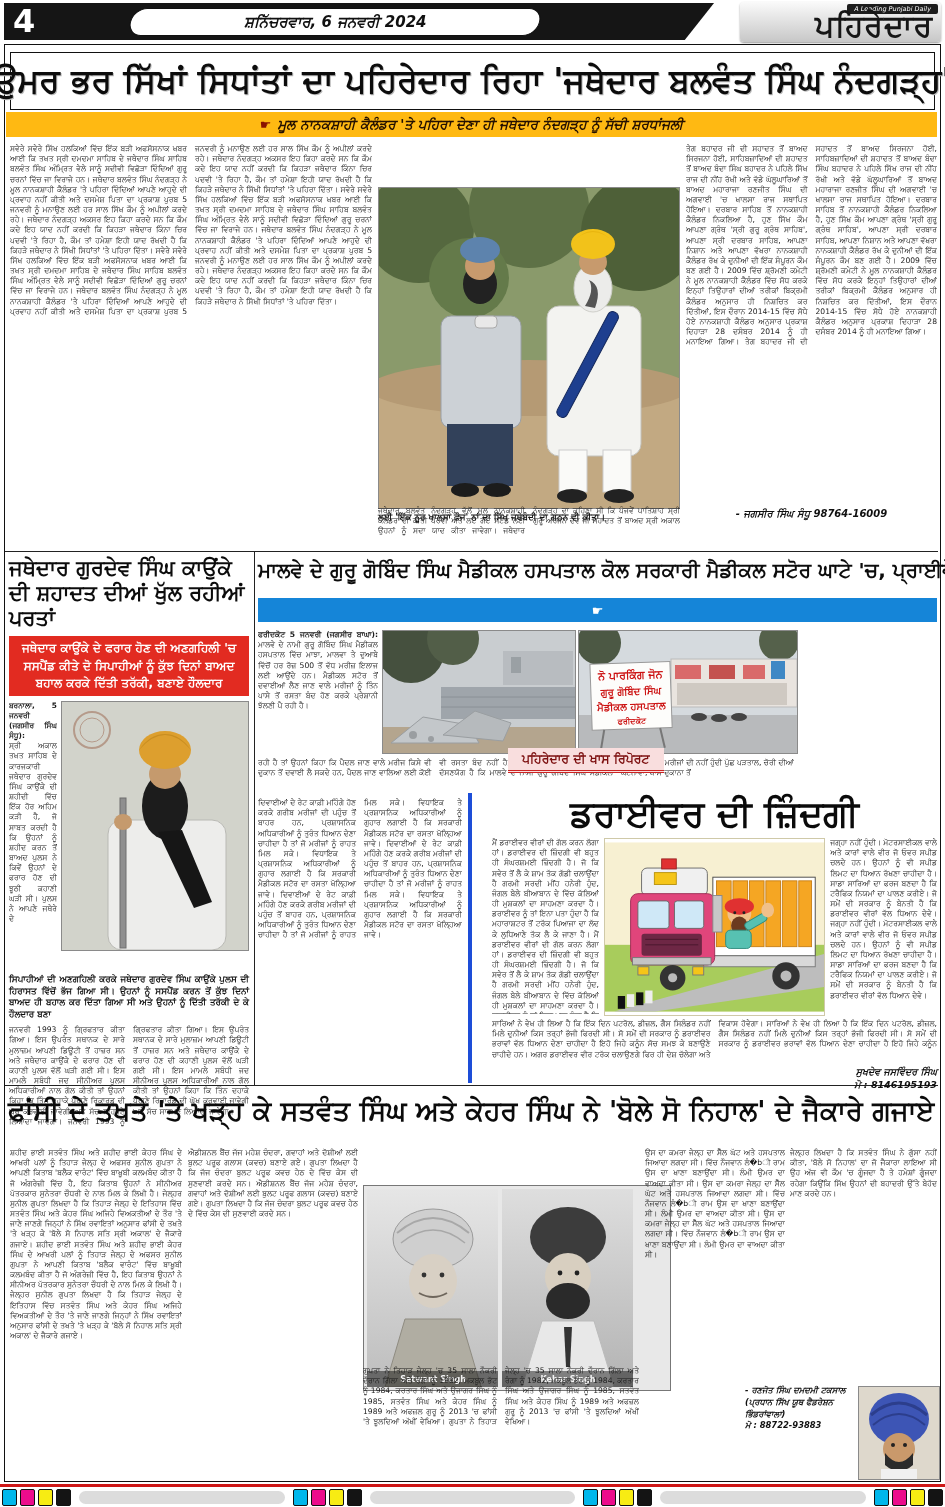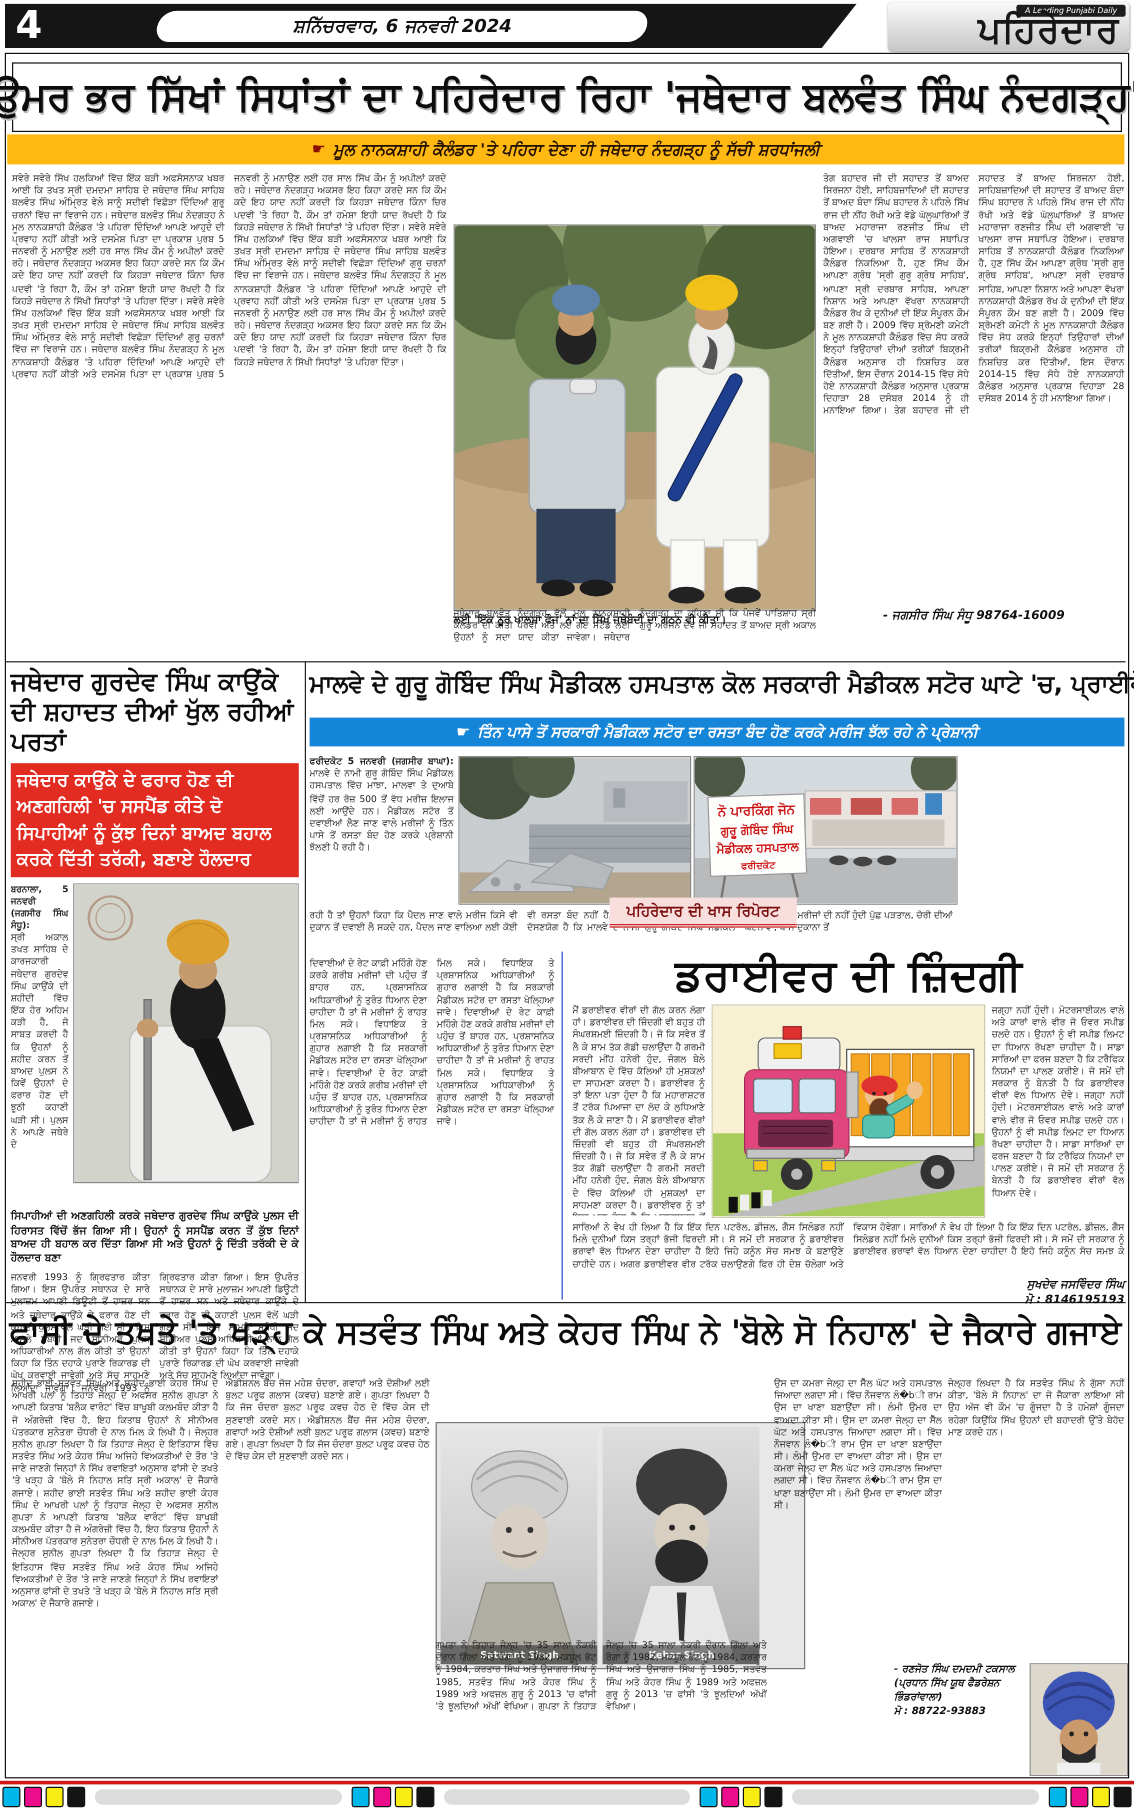--- a/index.html
+++ b/index.html
@@ -32,21 +32,21 @@
   .c3{column-count:3;column-gap:8px;}
   .abs{position:absolute;}
   .cap{font-size:8.8px;font-weight:700;line-height:1.3;text-align:justify;color:#101010;}
   .byline{font-size:10px;font-weight:800;font-style:italic;text-align:center;color:#101010;}
   figure{margin:0;}
   .ph{border:1px solid #8a8a8a;display:block;}
   
   .vline{position:absolute;background:#222;width:1px;}
   .hline{position:absolute;background:#222;height:1px;}
   .k-hl{font-size:21px;font-weight:900;line-height:1.18;color:#0c0c0c;}
-  .red-box{background:#e22b21;color:#fff;font-size:15px;font-weight:800;
+  .red-box{background:#e22b21;color:#fff;font-size:12px;font-weight:800;text-align:center;
            padding:4px 5px;line-height:1.45;}
   .m-hl{font-size:20px;font-weight:900;text-align:center;color:#0c0c0c;white-space:nowrap;}
   .blue-bar{background:#1585d8;color:#fff;display:flex;align-items:center;justify-content:center;gap:6px;height:24px;}
   .blue-bar .txt{font-size:12.5px;font-weight:800;font-style:italic;}
   .badge{position:absolute;background:#f9dede;border-bottom:3px double #c22;color:#7c0f0f;
          font-size:12.5px;font-weight:900;padding:3px 14px;white-space:nowrap;}
   .drv-title{font-size:36px;font-weight:900;text-align:center;color:#0a0a0a;}
   .author{font-size:9.5px;font-weight:800;font-style:italic;text-align:right;color:#101010;line-height:1.4;}
   
   .g-hl{font-size:27px;font-weight:900;text-align:center;color:#0b0b0b;white-space:nowrap;}
@@ -160,21 +160,20 @@
       </div>
       <div class="bt" style="height:206px;">ਸ੍ਰੀ ਅਕਾਲ ਤਖਤ ਸਾਹਿਬ ਦੇ ਕਾਰਜਕਾਰੀ ਜਥੇਦਾਰ ਗੁਰਦੇਵ ਸਿੰਘ ਕਾਉਂਕੇ ਦੀ ਸ਼ਹੀਦੀ ਵਿੱਚ ਇੱਕ ਹੋਰ ਅਹਿਮ ਕੜੀ ਹੈ, ਜੋ ਸਾਬਤ ਕਰਦੀ ਹੈ ਕਿ ਉਹਨਾਂ ਨੂੰ ਸ਼ਹੀਦ ਕਰਨ ਤੋਂ ਬਾਅਦ ਪੁਲਸ ਨੇ ਕਿਵੇਂ ਉਹਨਾਂ ਦੇ ਫਰਾਰ ਹੋਣ ਦੀ ਝੂਠੀ ਕਹਾਣੀ ਘੜੀ ਸੀ। ਪੁਲਸ ਨੇ ਆਪਣੇ ਜਥੇਰੇ ਦੇ</div>
     </div>
     <div class="cap" style="margin-top:20px;">ਸਿਪਾਹੀਆਂ ਦੀ ਅਣਗਹਿਲੀ ਕਰਕੇ ਜਥੇਦਾਰ ਗੁਰਦੇਵ ਸਿੰਘ ਕਾਉਂਕੇ ਪੁਲਸ ਦੀ ਹਿਰਾਸਤ ਵਿੱਚੋਂ ਭੱਜ ਗਿਆ ਸੀ। ਉਹਨਾਂ ਨੂੰ ਸਸਪੈਂਡ ਕਰਨ ਤੋਂ ਕੁੱਝ ਦਿਨਾਂ ਬਾਅਦ ਹੀ ਬਹਾਲ ਕਰ ਦਿੱਤਾ ਗਿਆ ਸੀ ਅਤੇ ਉਹਨਾਂ ਨੂੰ ਦਿੱਤੀ ਤਰੱਕੀ ਦੇ ਕੇ ਹੌਲਦਾਰ ਬਣਾ</div>
     <div class="bt c2" style="margin-top:5px;height:118px;">ਜਨਵਰੀ 1993 ਨੂੰ ਗ੍ਰਿਫਤਾਰ ਕੀਤਾ ਗਿਆ। ਇਸ ਉਪਰੰਤ ਸਥਾਨਕ ਦੇ ਸਾਰੇ ਮੁਲਾਜ਼ਮ ਆਪਣੀ ਡਿਊਟੀ ਤੋਂ ਹਾਜ਼ਰ ਸਨ ਅਤੇ ਜਥੇਦਾਰ ਕਾਉਂਕੇ ਦੇ ਫਰਾਰ ਹੋਣ ਦੀ ਕਹਾਣੀ ਪੁਲਸ ਵੱਲੋਂ ਘੜੀ ਗਈ ਸੀ। ਇਸ ਮਾਮਲੇ ਸਬੰਧੀ ਜਦ ਸੀਨੀਅਰ ਪੁਲਸ ਅਧਿਕਾਰੀਆਂ ਨਾਲ ਗੱਲ ਕੀਤੀ ਤਾਂ ਉਹਨਾਂ ਕਿਹਾ ਕਿ ਤਿੰਨ ਦਹਾਕੇ ਪੁਰਾਣੇ ਰਿਕਾਰਡ ਦੀ ਘੋਖ ਕਰਵਾਈ ਜਾਵੇਗੀ ਅਤੇ ਸੱਚ ਸਾਹਮਣੇ ਲਿਆਂਦਾ ਜਾਵੇਗਾ। ਜਨਵਰੀ 1993 ਨੂੰ ਗ੍ਰਿਫਤਾਰ ਕੀਤਾ ਗਿਆ। ਇਸ ਉਪਰੰਤ ਸਥਾਨਕ ਦੇ ਸਾਰੇ ਮੁਲਾਜ਼ਮ ਆਪਣੀ ਡਿਊਟੀ ਤੋਂ ਹਾਜ਼ਰ ਸਨ ਅਤੇ ਜਥੇਦਾਰ ਕਾਉਂਕੇ ਦੇ ਫਰਾਰ ਹੋਣ ਦੀ ਕਹਾਣੀ ਪੁਲਸ ਵੱਲੋਂ ਘੜੀ ਗਈ ਸੀ। ਇਸ ਮਾਮਲੇ ਸਬੰਧੀ ਜਦ ਸੀਨੀਅਰ ਪੁਲਸ ਅਧਿਕਾਰੀਆਂ ਨਾਲ ਗੱਲ ਕੀਤੀ ਤਾਂ ਉਹਨਾਂ ਕਿਹਾ ਕਿ ਤਿੰਨ ਦਹਾਕੇ ਪੁਰਾਣੇ ਰਿਕਾਰਡ ਦੀ ਘੋਖ ਕਰਵਾਈ ਜਾਵੇਗੀ ਅਤੇ ਸੱਚ ਸਾਹਮਣੇ ਲਿਆਂਦਾ ਜਾਵੇਗਾ।</div>
   </div>
 
   <div class="abs m-hl" style="left:258px;top:558px;width:679px;">ਮਾਲਵੇ ਦੇ ਗੁਰੂ ਗੋਬਿੰਦ ਸਿੰਘ ਮੈਡੀਕਲ ਹਸਪਤਾਲ ਕੋਲ ਸਰਕਾਰੀ ਮੈਡੀਕਲ ਸਟੋਰ ਘਾਟੇ 'ਚ, ਪ੍ਰਾਈਵੇਟ ਲੁੱਟ ਰਹੇ ਨੇ ਮੌਜਾਂ</div>
   <div class="abs blue-bar" style="left:258px;top:598px;width:679px;">
     <span class="finger" style="color:#fff;">☛</span>
-    <span class="txt">ਤਿੰਨ ਪਾਸੇ ਤੋਂ ਸਰਕਾਰੀ ਮੈਡੀਕਲ ਸਟੋਰ ਦਾ ਰਸਤਾ ਬੰਦ ਹੋਣ ਕਰਕੇ ਮਰੀਜ ਝੱਲ ਰਹੇ ਨੇ ਪ੍ਰੇਸ਼ਾਨੀ</span>
   </div>
 
   <div class="abs bt" style="left:258px;top:630px;width:120px;height:122px;">
     <b>ਫਰੀਦਕੋਟ 5 ਜਨਵਰੀ (ਜਗਸੀਰ ਬਾਘਾ):</b>
     <span>ਮਾਲਵੇ ਦੇ ਨਾਮੀ ਗੁਰੂ ਗੋਬਿੰਦ ਸਿੰਘ ਮੈਡੀਕਲ ਹਸਪਤਾਲ ਵਿੱਚ ਮਾਝਾ, ਮਾਲਵਾ ਤੇ ਦੁਆਬੇ ਵਿੱਚੋਂ ਹਰ ਰੋਜ਼ 500 ਤੋਂ ਵੱਧ ਮਰੀਜ਼ ਇਲਾਜ ਲਈ ਆਉਂਦੇ ਹਨ। ਮੈਡੀਕਲ ਸਟੋਰ ਤੋਂ ਦਵਾਈਆਂ ਲੈਣ ਜਾਣ ਵਾਲੇ ਮਰੀਜਾਂ ਨੂੰ ਤਿੰਨ ਪਾਸੇ ਤੋਂ ਰਸਤਾ ਬੰਦ ਹੋਣ ਕਰਕੇ ਪ੍ਰੇਸ਼ਾਨੀ ਝੱਲਣੀ ਪੈ ਰਹੀ ਹੈ।</span>
   </div>
 
   <figure class="abs" style="left:382px;top:630px;">
     <svg class="ph" width="192" height="122" viewBox="0 0 192 122">
       <rect width="192" height="122" fill="#c9cdd0"></rect>
@@ -219,21 +218,21 @@
       </g>
     </svg>
   </figure>
 
 
   <div class="abs bt c3" style="left:258px;top:758px;width:536px;height:34px;">ਰਹੀ ਹੈ ਤਾਂ ਉਹਨਾਂ ਕਿਹਾ ਕਿ ਪੈਦਲ ਜਾਣ ਵਾਲੇ ਮਰੀਜ ਕਿਸੇ ਵੀ ਦੁਕਾਨ ਤੋਂ ਦਵਾਈ ਲੈ ਸਕਦੇ ਹਨ, ਪੈਦਲ ਜਾਣ ਵਾਲਿਆ ਲਈ ਕੋਈ ਵੀ ਰਸਤਾ ਬੰਦ ਨਹੀਂ ਹੈ, ਕੀਤੇ ਵੀ ਦਿਵਾਈ ਲੈ ਸਕਦੇ ਹਨ। ਦੱਸਣਯੋਗ ਹੈ ਕਿ ਮਾਲਵੇ ਦੇ ਨਾਮੀ ਗੁਰੂ ਗੋਬਿੰਦ ਸਿੰਘ ਮੈਡੀਕਲ ਹਸਪਤਾਲ ਵਿੱਚ ਮਰੀਜਾਂ ਦੀ ਨਹੀਂ ਹੁੰਦੀ ਪੁੱਛ ਪੜਤਾਲ, ਚੋਰੀ ਦੀਆਂ ਘਟਨਾਵਾਂ, ਖਾਸ ਦੁਕਾਨਾ ਤੋਂ</div>
   <div class="badge" style="left:508px;top:748px;">ਪਹਿਰੇਦਾਰ ਦੀ ਖਾਸ ਰਿਪੋਰਟ</div>
 
   <div class="abs bt c2" style="left:258px;top:798px;width:204px;height:283px;">ਦਿਵਾਈਆਂ ਦੇ ਰੇਟ ਕਾਫ਼ੀ ਮਹਿੰਗੇ ਹੋਣ ਕਰਕੇ ਗਰੀਬ ਮਰੀਜਾਂ ਦੀ ਪਹੁੰਚ ਤੋਂ ਬਾਹਰ ਹਨ, ਪ੍ਰਸ਼ਾਸਨਿਕ ਅਧਿਕਾਰੀਆਂ ਨੂੰ ਤੁਰੰਤ ਧਿਆਨ ਦੇਣਾ ਚਾਹੀਦਾ ਹੈ ਤਾਂ ਜੋ ਮਰੀਜਾਂ ਨੂੰ ਰਾਹਤ ਮਿਲ ਸਕੇ। ਵਿਧਾਇਕ ਤੇ ਪ੍ਰਸ਼ਾਸਨਿਕ ਅਧਿਕਾਰੀਆਂ ਨੂੰ ਗੁਹਾਰ ਲਗਾਈ ਹੈ ਕਿ ਸਰਕਾਰੀ ਮੈਡੀਕਲ ਸਟੋਰ ਦਾ ਰਸਤਾ ਖੋਲ੍ਹਿਆ ਜਾਵੇ। ਦਿਵਾਈਆਂ ਦੇ ਰੇਟ ਕਾਫ਼ੀ ਮਹਿੰਗੇ ਹੋਣ ਕਰਕੇ ਗਰੀਬ ਮਰੀਜਾਂ ਦੀ ਪਹੁੰਚ ਤੋਂ ਬਾਹਰ ਹਨ, ਪ੍ਰਸ਼ਾਸਨਿਕ ਅਧਿਕਾਰੀਆਂ ਨੂੰ ਤੁਰੰਤ ਧਿਆਨ ਦੇਣਾ ਚਾਹੀਦਾ ਹੈ ਤਾਂ ਜੋ ਮਰੀਜਾਂ ਨੂੰ ਰਾਹਤ ਮਿਲ ਸਕੇ। ਵਿਧਾਇਕ ਤੇ ਪ੍ਰਸ਼ਾਸਨਿਕ ਅਧਿਕਾਰੀਆਂ ਨੂੰ ਗੁਹਾਰ ਲਗਾਈ ਹੈ ਕਿ ਸਰਕਾਰੀ ਮੈਡੀਕਲ ਸਟੋਰ ਦਾ ਰਸਤਾ ਖੋਲ੍ਹਿਆ ਜਾਵੇ। ਦਿਵਾਈਆਂ ਦੇ ਰੇਟ ਕਾਫ਼ੀ ਮਹਿੰਗੇ ਹੋਣ ਕਰਕੇ ਗਰੀਬ ਮਰੀਜਾਂ ਦੀ ਪਹੁੰਚ ਤੋਂ ਬਾਹਰ ਹਨ, ਪ੍ਰਸ਼ਾਸਨਿਕ ਅਧਿਕਾਰੀਆਂ ਨੂੰ ਤੁਰੰਤ ਧਿਆਨ ਦੇਣਾ ਚਾਹੀਦਾ ਹੈ ਤਾਂ ਜੋ ਮਰੀਜਾਂ ਨੂੰ ਰਾਹਤ ਮਿਲ ਸਕੇ। ਵਿਧਾਇਕ ਤੇ ਪ੍ਰਸ਼ਾਸਨਿਕ ਅਧਿਕਾਰੀਆਂ ਨੂੰ ਗੁਹਾਰ ਲਗਾਈ ਹੈ ਕਿ ਸਰਕਾਰੀ ਮੈਡੀਕਲ ਸਟੋਰ ਦਾ ਰਸਤਾ ਖੋਲ੍ਹਿਆ ਜਾਵੇ।</div>
 
-  <div class="abs" style="left:468px;top:793px;width:469px;height:290px;border-left:1px solid #1d4ed8;padding-left:8px;box-sizing:border-box;">
+  <div class="abs" style="left:468px;top:793px;width:469px;height:290px;border-left:4px solid #1d4ed8;padding-left:20px;box-sizing:border-box;">
     <div class="drv-title">ਡਰਾਈਵਰ ਦੀ ਜ਼ਿੰਦਗੀ</div>
     <div style="display:flex;gap:5px;margin-top:3px;">
       <div class="bt" style="width:112px;height:176px;">ਮੈਂ ਡਰਾਈਵਰ ਵੀਰਾਂ ਦੀ ਗੱਲ ਕਰਨ ਲੱਗਾ ਹਾਂ। ਡਰਾਈਵਰ ਦੀ ਜ਼ਿੰਦਗੀ ਵੀ ਬਹੁਤ ਹੀ ਸੰਘਰਸ਼ਮਈ ਜ਼ਿੰਦਗੀ ਹੈ। ਜੋ ਕਿ ਸਵੇਰ ਤੋਂ ਲੈ ਕੇ ਸ਼ਾਮ ਤੱਕ ਗੱਡੀ ਚਲਾਉਂਦਾ ਹੈ ਗਰਮੀ ਸਰਦੀ ਮੀਂਹ ਹਨੇਰੀ ਹੁੰਦ, ਜੰਗਲ ਬੇਲੇ ਬੀਆਬਾਨ ਦੇ ਵਿੱਚ ਕੱਲਿਆਂ ਹੀ ਮੁਸ਼ਕਲਾਂ ਦਾ ਸਾਹਮਣਾ ਕਰਦਾ ਹੈ। ਡਰਾਈਵਰ ਨੂੰ ਤਾਂ ਇਨਾ ਪਤਾ ਹੁੰਦਾ ਹੈ ਕਿ ਮਹਾਰਾਸ਼ਟਰ ਤੋਂ ਟਰੱਕ ਪਿਆਜਾ ਦਾ ਲੱਦ ਕੇ ਲੁਧਿਆਣੇ ਤੱਕ ਲੈ ਕੇ ਜਾਣਾ ਹੈ। ਮੈਂ ਡਰਾਈਵਰ ਵੀਰਾਂ ਦੀ ਗੱਲ ਕਰਨ ਲੱਗਾ ਹਾਂ। ਡਰਾਈਵਰ ਦੀ ਜ਼ਿੰਦਗੀ ਵੀ ਬਹੁਤ ਹੀ ਸੰਘਰਸ਼ਮਈ ਜ਼ਿੰਦਗੀ ਹੈ। ਜੋ ਕਿ ਸਵੇਰ ਤੋਂ ਲੈ ਕੇ ਸ਼ਾਮ ਤੱਕ ਗੱਡੀ ਚਲਾਉਂਦਾ ਹੈ ਗਰਮੀ ਸਰਦੀ ਮੀਂਹ ਹਨੇਰੀ ਹੁੰਦ, ਜੰਗਲ ਬੇਲੇ ਬੀਆਬਾਨ ਦੇ ਵਿੱਚ ਕੱਲਿਆਂ ਹੀ ਮੁਸ਼ਕਲਾਂ ਦਾ ਸਾਹਮਣਾ ਕਰਦਾ ਹੈ। ਡਰਾਈਵਰ ਨੂੰ ਤਾਂ ਇਨਾ ਪਤਾ ਹੁੰਦਾ ਹੈ ਕਿ ਮਹਾਰਾਸ਼ਟਰ ਤੋਂ ਟਰੱਕ ਪਿਆਜਾ ਦਾ ਲੱਦ ਕੇ ਲੁਧਿਆਣੇ ਤੱਕ ਲੈ ਕੇ ਜਾਣਾ ਹੈ।</div>
       <svg width="230" height="176" viewBox="0 0 240 185" style="border:1px solid #cfc9a8;">
         <rect width="240" height="185" fill="#f7f0d2"></rect>
         <rect y="112" width="240" height="73" fill="#a8cc5c"></rect>
         <polygon points="10,185 240,122 240,158 55,185" fill="#bdbdbd"></polygon>
         <g>
           <rect x="14" y="168" width="8" height="14" fill="#111"></rect>
             <rect x="24" y="166" width="8" height="14" fill="#eee"></rect>

